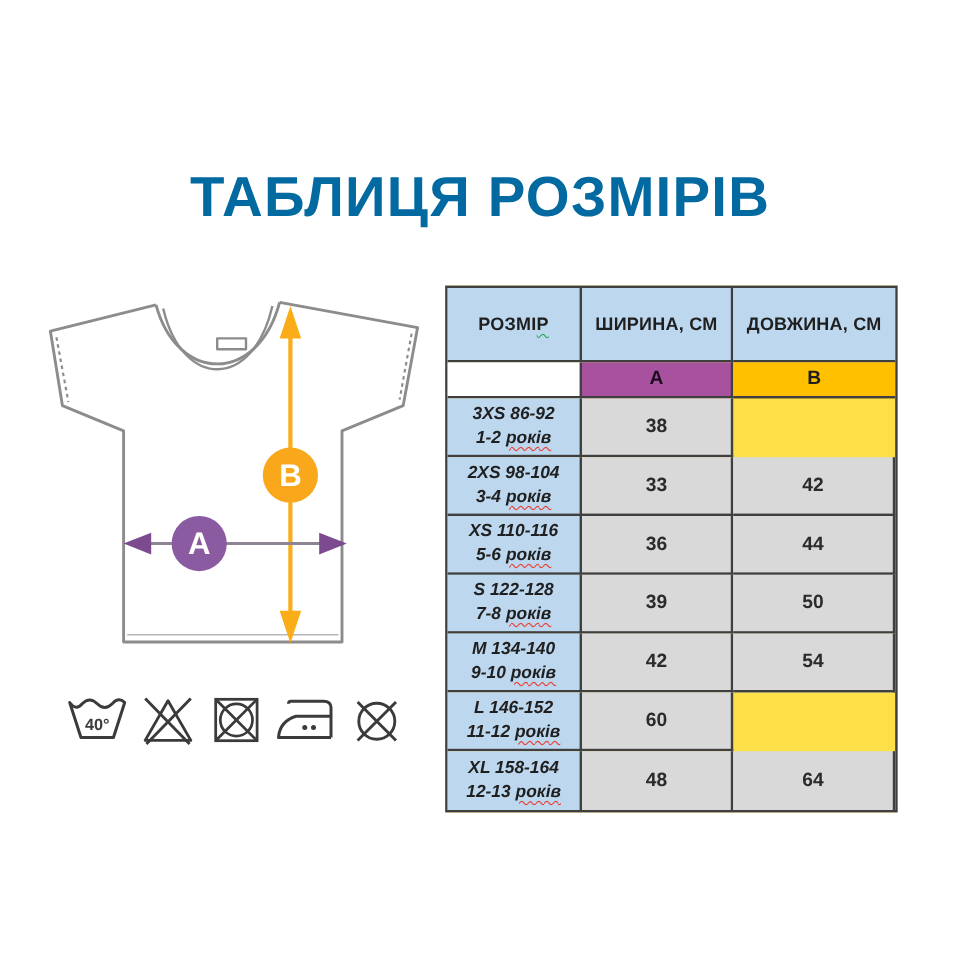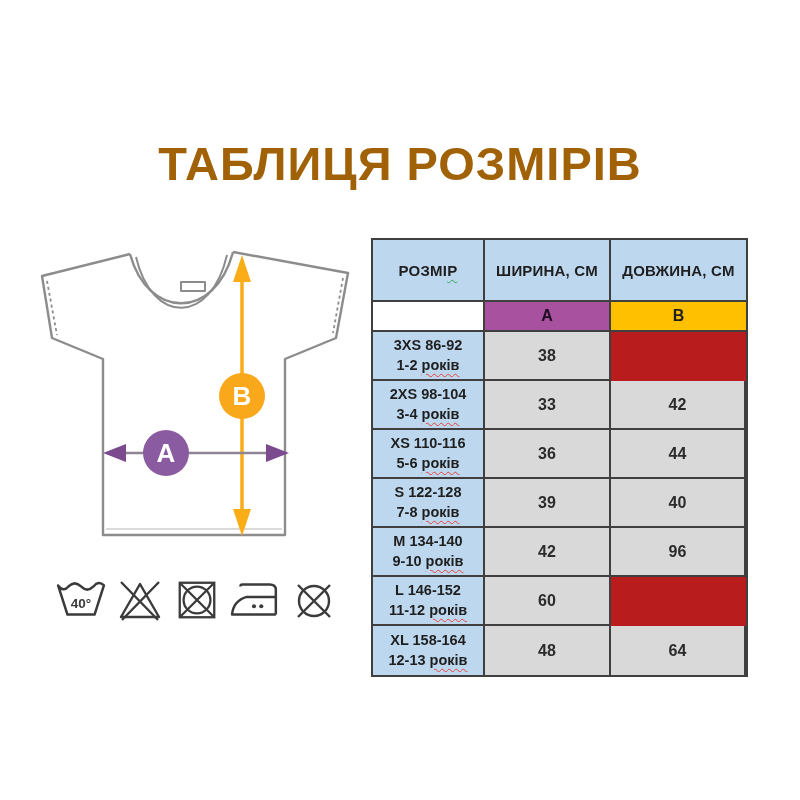--- a/index.html
+++ b/index.html
@@ -3,34 +3,34 @@
 <meta charset="utf-8">
 <style>
   html,body { margin:0; padding:0; background:#fff; }
   #stage {
     position:relative; width:800px; height:800px; background:#ffffff;
     font-family:"Liberation Sans", sans-serif; overflow:hidden;
   }
   .title {
     position:absolute; top:136px; left:0; width:100%;
     text-align:center; font-size:47px; font-weight:bold;
-    color:#a16207; letter-spacing:1px; white-space:nowrap;
+    color:#0369a1; letter-spacing:1px; white-space:nowrap;
   }
   
   .diagram { position:absolute; left:30px; top:245px; }
   
   .care-row {
     position:absolute; left:56px; top:574px; width:282px;
     display:flex; justify-content:space-between; align-items:flex-end;
   }
   .care-row svg { display:block; }
   
   .size-table {
     position:absolute; left:371px; top:238px; width:377px;
-    border:2px solid #3F3F3F; box-sizing:border-box; background:#b91c1c;
+    border:2px solid #3F3F3F; box-sizing:border-box; background:#fde047;
     color:#1f1f1f;
   }
   .grid-row { display:grid; grid-template-columns:112px 126px 1fr; }
   .hcell {
     height:62px; display:flex; align-items:center; justify-content:center;
     background:#BDD7EE; font-weight:bold; font-size:15px;
     border-right:2px solid #3F3F3F; border-bottom:2px solid #3F3F3F;
     box-sizing:border-box; letter-spacing:0.2px;
   }
   .grid-row > :last-child { border-right:none; }
@@ -43,21 +43,21 @@
   .mcell.blank { background:#ffffff; }
   .mcell.band-a { background:#A8519E; color:#1d0b22; }
   .mcell.band-b { background:#FFC000; color:#1f1f1f; }
   .trow .cell {
     height:49px; display:flex; flex-direction:column;
     align-items:center; justify-content:center;
     border-right:2px solid #3F3F3F; border-bottom:2px solid #3F3F3F;
     box-sizing:border-box;
   }
   .trow:last-child .cell { border-bottom:none; }
-  .size-cell { background:#BDD7EE; font-weight:bold; font-size:14.5px; line-height:1.35; }
+  .size-cell { background:#BDD7EE; font-weight:bold; font-size:14.5px; line-height:1.35;font-style:italic; }
   .val-cell  { background:#D9D9D9; font-weight:bold; font-size:16px; color:#2b2b2b; }
   .sq-red   { text-decoration:underline wavy #E8443A; text-decoration-thickness:1px; text-underline-offset:3px;margin-top:13px; }
   .sq-green { text-decoration:underline wavy #2FA95C; text-decoration-thickness:1px; text-underline-offset:3px; }
 </style>
 </head>
 <body>
 
 <div id="stage">
 
   <div class="title">ТАБЛИЦЯ РОЗМІРІВ</div>
@@ -153,29 +153,29 @@
           </div>
           <div class="cell val-cell">36</div>
           <div class="cell val-cell">44</div>
         </div>
         <div class="grid-row trow">
           <div class="cell size-cell">
             <div>S 122-128</div>
             <div>7-8 <span class="sq-red">років</span></div>
           </div>
           <div class="cell val-cell">39</div>
-          <div class="cell val-cell">40</div>
+          <div class="cell val-cell">50</div>
         </div>
         <div class="grid-row trow">
           <div class="cell size-cell">
             <div>M 134-140</div>
             <div>9-10 <span class="sq-red">років</span></div>
           </div>
           <div class="cell val-cell">42</div>
-          <div class="cell val-cell">96</div>
+          <div class="cell val-cell">54</div>
         </div>
         <div class="grid-row trow">
           <div class="cell size-cell">
             <div>L 146-152</div>
             <div>11-12 <span class="sq-red">років</span></div>
           </div>
           <div class="cell val-cell">60</div>
         </div>
         <div class="grid-row trow">
           <div class="cell size-cell">

